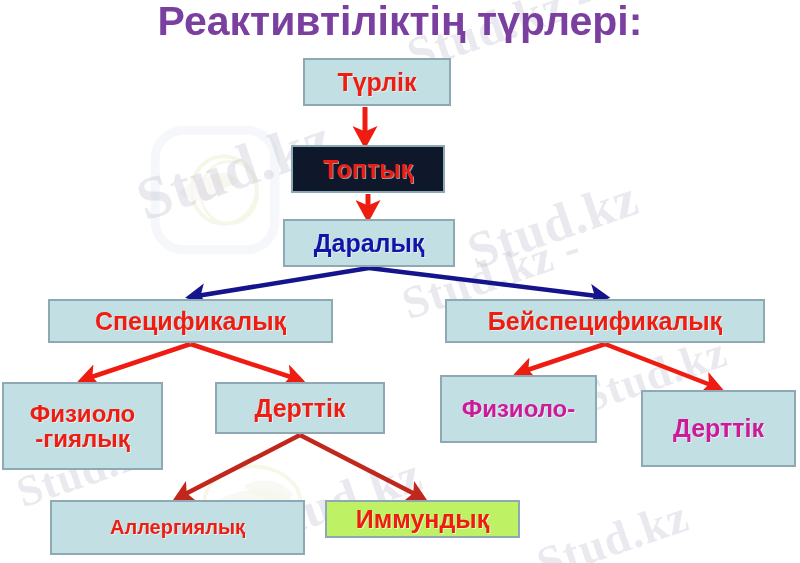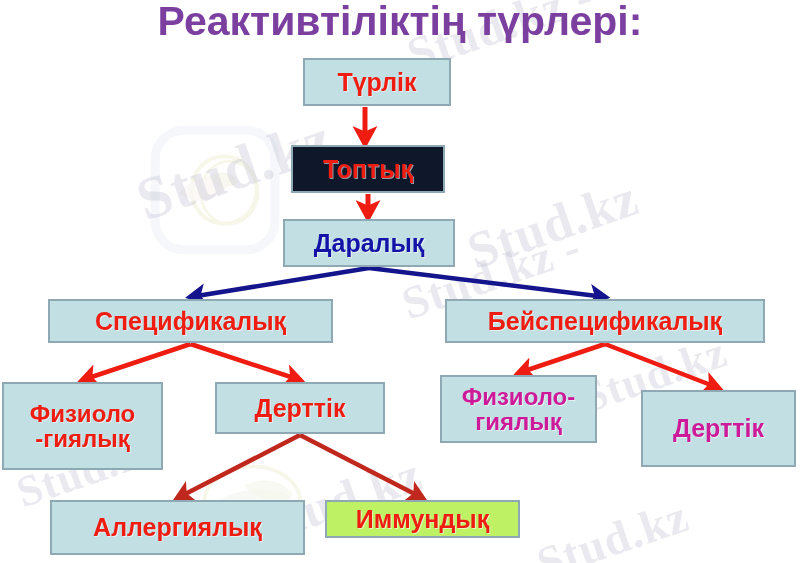--- a/index.html
+++ b/index.html
@@ -175,29 +175,28 @@
         </div>
       </div>
       <div class="node c-red" style="left: 215px; top: 382px; width: 170px; height: 52px; font-size: 25px; background: rgb(194, 223, 227); border-color: rgb(143, 169, 180);">
         <div>
           <span>Дерттік</span>
         </div>
       </div>
       <div class="node c-mag" style="left: 440px; top: 375px; width: 157px; height: 68px; font-size: 24px; background: rgb(194, 223, 227); border-color: rgb(143, 169, 180);">
         <div>
           <span>Физиоло-</span>
-          <span>гиялық</span>
         </div>
       </div>
       <div class="node c-mag" style="left: 641px; top: 390px; width: 155px; height: 77px; font-size: 25px; background: rgb(194, 223, 227); border-color: rgb(143, 169, 180);">
         <div>
           <span>Дерттік</span>
         </div>
       </div>
-      <div class="node c-red" style="left: 50px; top: 500px; width: 255px; height: 55px; font-size: 25px; background: rgb(194, 223, 227); border-color: rgb(143, 169, 180);">
+      <div class="node c-red" style="left: 50px; top: 500px; width: 255px; height: 55px; font-size: 20px; background: rgb(194, 223, 227); border-color: rgb(143, 169, 180);">
         <div>
           <span>Аллергиялық</span>
         </div>
       </div>
       <div class="node c-red" style="left: 325px; top: 500px; width: 195px; height: 38px; font-size: 25px; background: #bef264; border-color: rgb(143, 169, 180);">
         <div>
           <span>Иммундық</span>
         </div>
       </div>
     </div>

